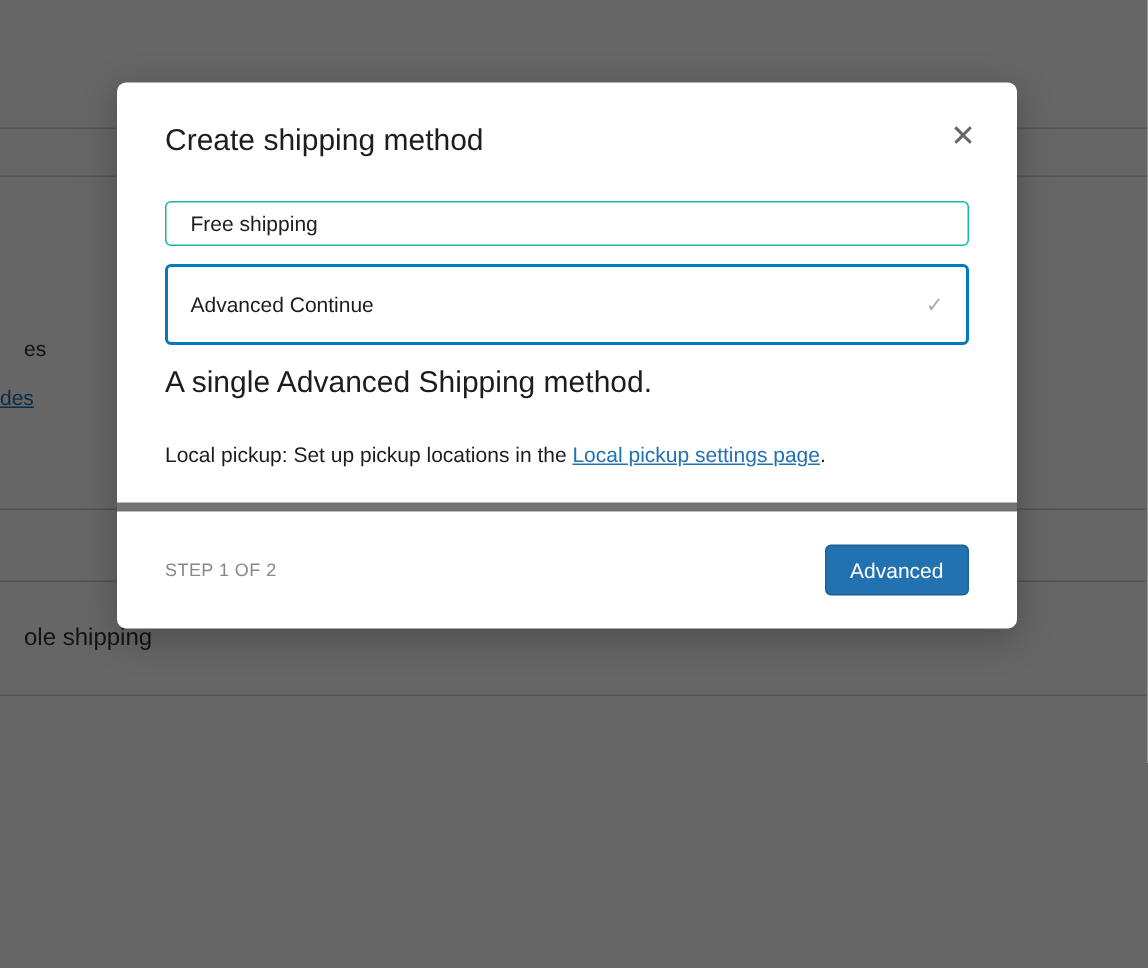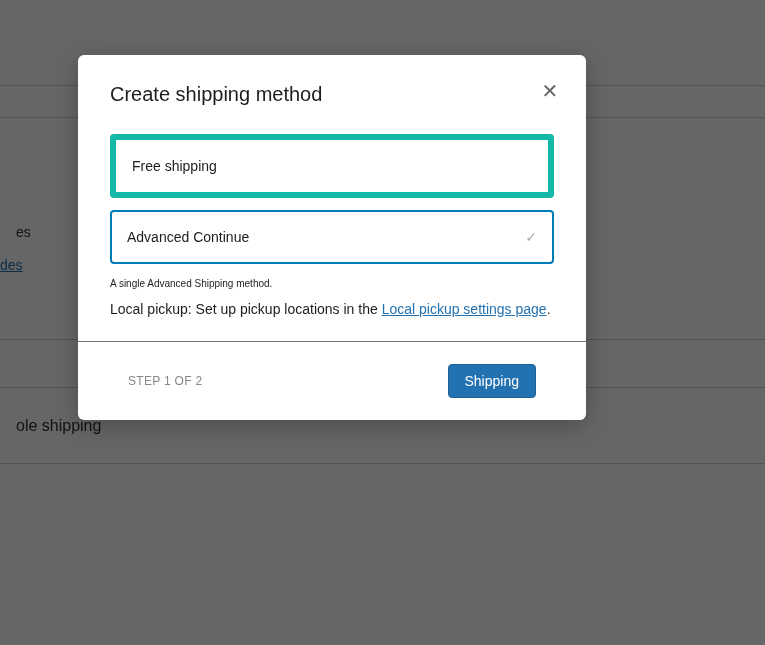--- a/index.html
+++ b/index.html
@@ -36,21 +36,21 @@
     }
     .overlay {
       position: absolute;
       inset: 0;
       background: rgba(0,0,0,0.6);
     }
     .modal {
       position: absolute;
       top: 55px;
       left: 78px;
-      width: 508px;
+      width: 600px;
       background: #fff;
       border-radius: 6px;
       box-shadow: 0 6px 24px rgba(0,0,0,0.25);
       display: flex;
       flex-direction: column;
     }
     .modal-header {
       padding: 28px 32px 8px 32px;
       position: relative;
     }
@@ -72,57 +72,57 @@
       color: #666;
       font-size: 20px;
       line-height: 1;
       background: none;
       border: none;
     }
     .modal-body {
       padding: 20px 32px 24px 32px;
     }
     .option {
-      border: 6px solid #14b8a6;
+      border: 1px solid #14b8a6;
       border-radius: 4px;
-      padding: 18px 16px;
+      padding: 6px 16px;
       margin-bottom: 12px;
       font-size: 14px;
       color: #1d1d1d;
       cursor: pointer;
       display: flex;
       align-items: center;
       justify-content: space-between;
       background: #fff;
     }
     .option.selected {
       border: 2px solid #007cba;
       padding: 17px 15px;
     }
     .check {
       color: #aaa;
       font-size: 14px;
     }
     .description {
-      font-size: 10px;
+      font-size: 20px;
       color: #1d1d1d;
       margin-top: 14px;
     }
     .local-pickup {
       font-size: 14px;
       color: #1d1d1d;
-      margin-top: 12px;
+      margin-top: 28px;
     }
     .local-pickup a {
       color: #2271b1;
       text-decoration: underline;
     }
     .modal-footer {
-      border-top: 1px solid #737373;
-      padding: 22px 50px;
+      border-top: 6px solid #737373;
+      padding: 22px 32px;
       display: flex;
       align-items: center;
       justify-content: space-between;
     }
     .step-label {
       font-size: 12px;
       color: #888;
       letter-spacing: 0.3px;
     }
     .continue-btn {
@@ -170,15 +170,15 @@
 
     <p class="description">A single Advanced Shipping method.</p>
 
     <p class="local-pickup">
       <span>Local pickup: Set up pickup locations in the </span><a href="#">Local pickup settings page</a><span>.</span>
     </p>
   </div>
 
   <div class="modal-footer">
     <span class="step-label">STEP 1 OF 2</span>
-    <button class="continue-btn">Shipping</button>
+    <button class="continue-btn">Advanced</button>
   </div>
 </div>
 
 </body></html>

